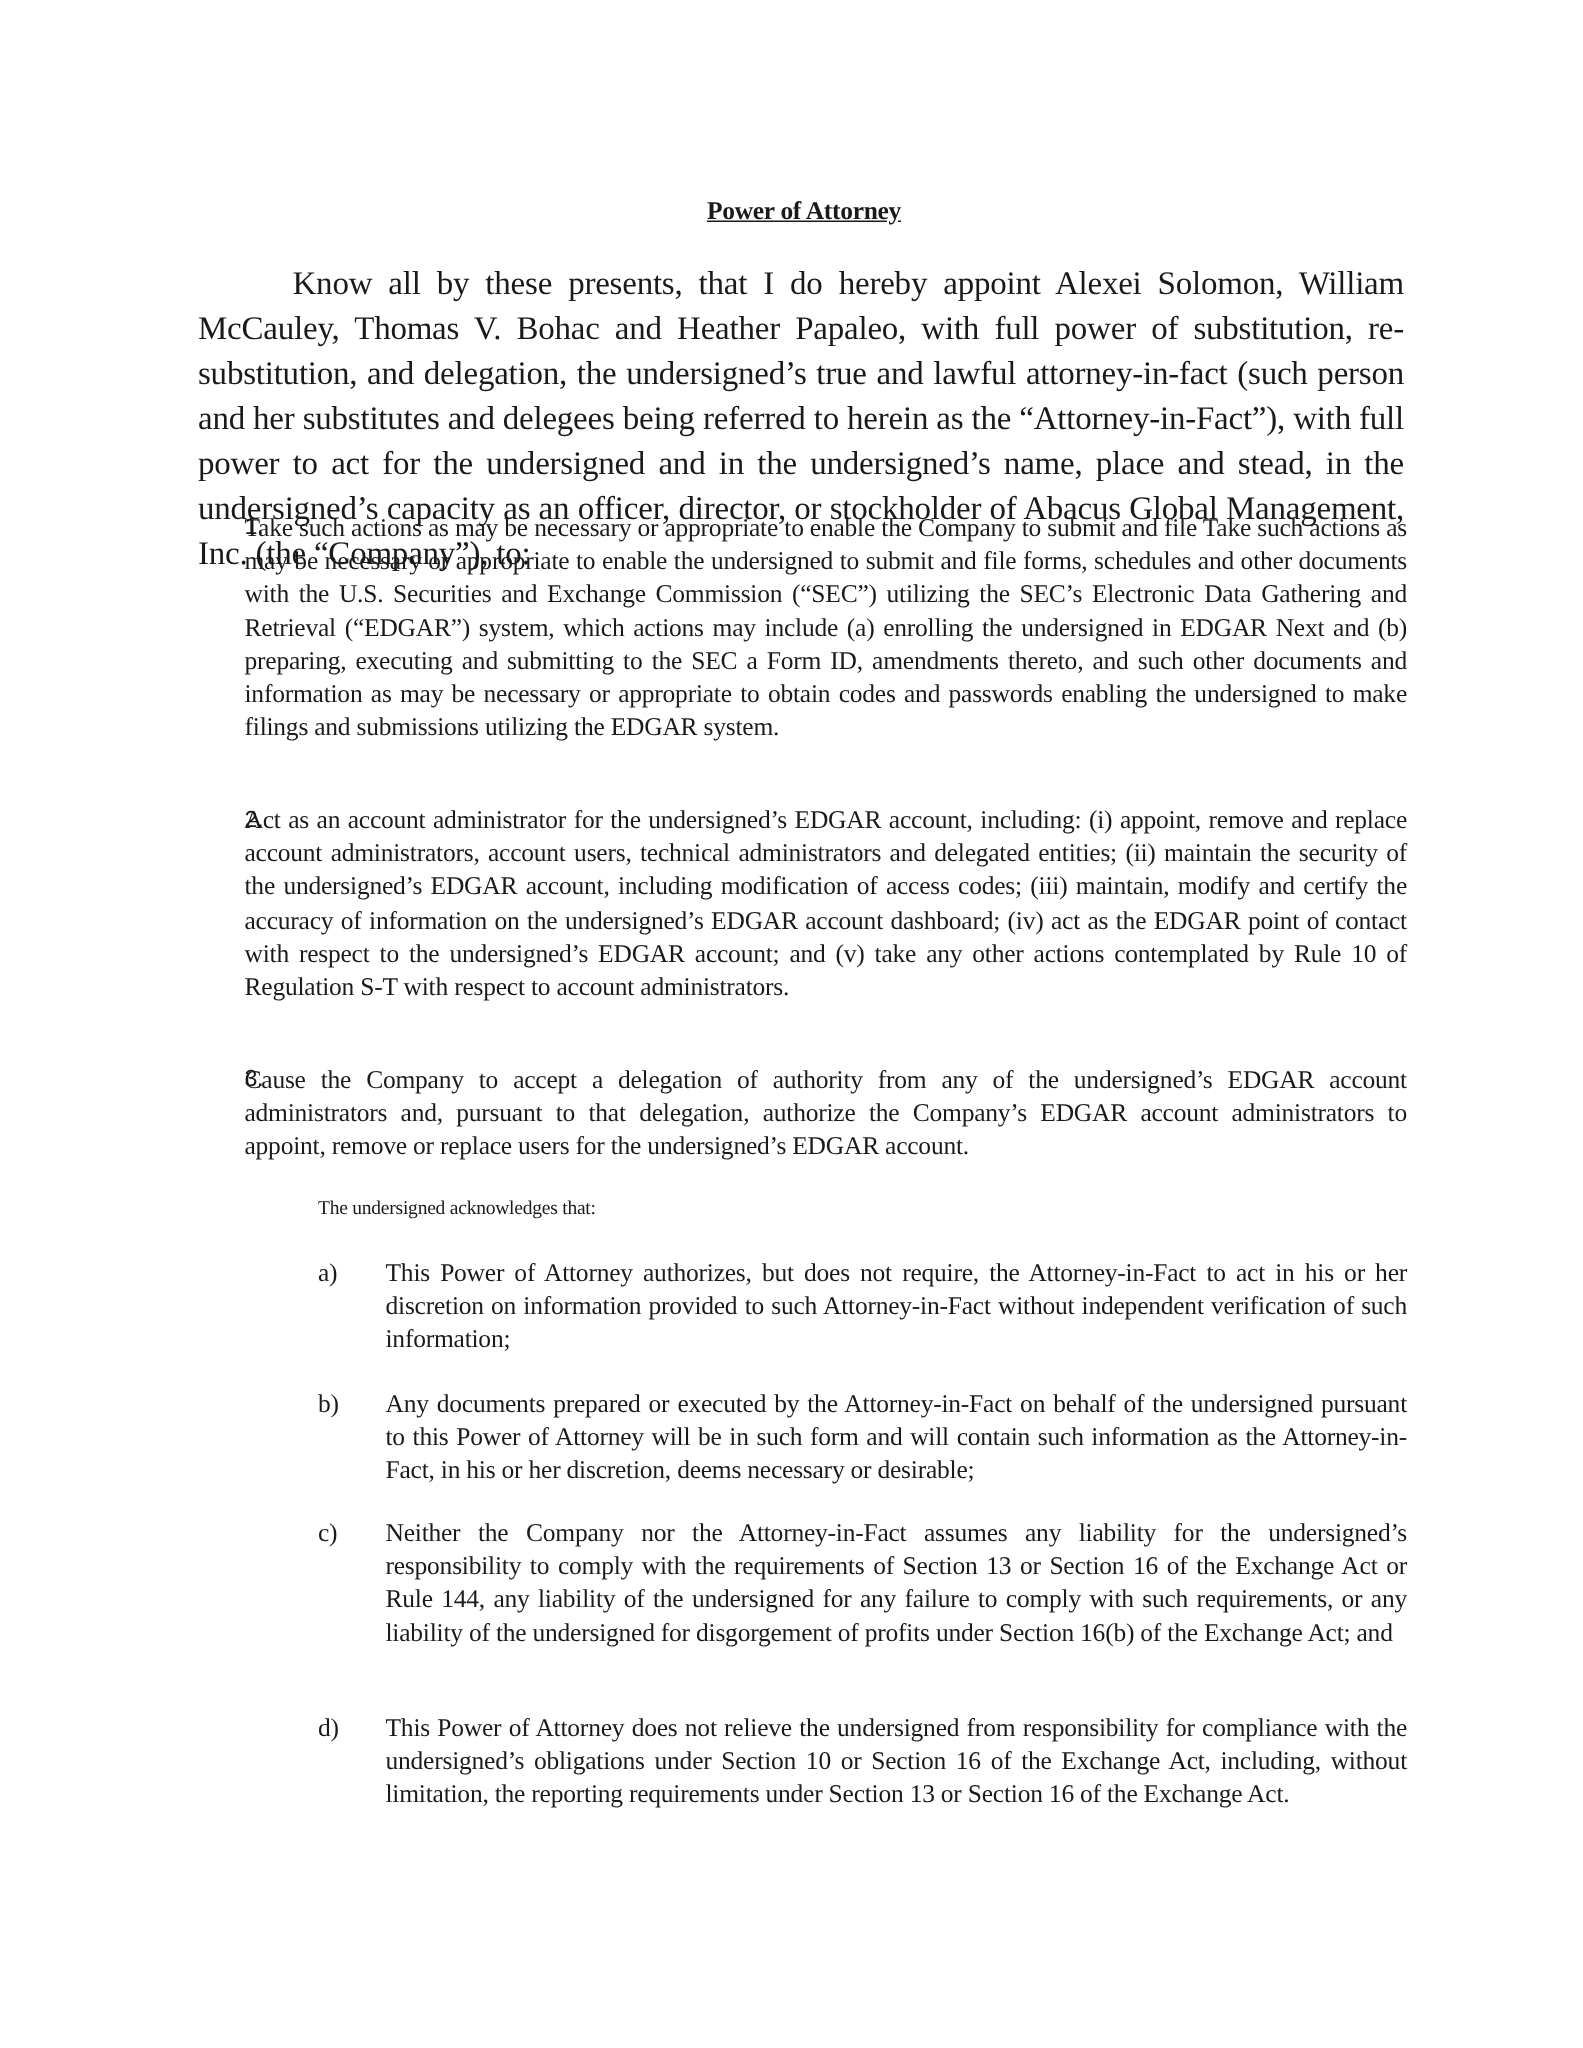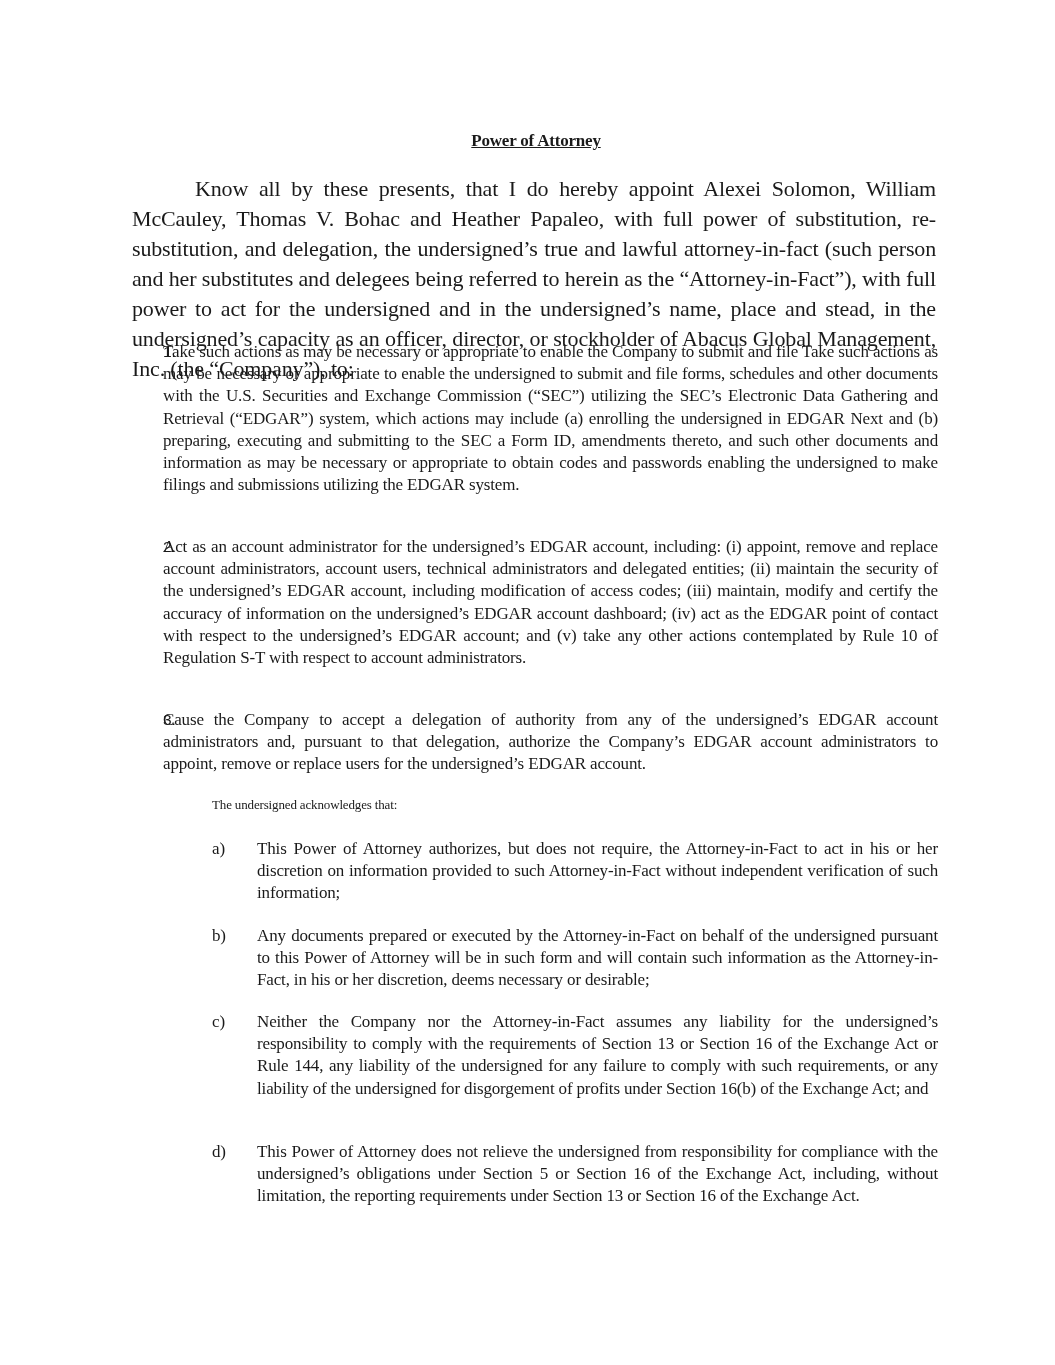--- a/index.html
+++ b/index.html
@@ -54,16 +54,16 @@
     <div class="body">Any documents prepared or executed by the Attorney-in-Fact on behalf of the undersigned pursuant to this Power of Attorney will be in such form and will contain such information as the Attorney-in-Fact, in his or her discretion, deems necessary or desirable;</div>
   </div>
 
   <div class="alpha-item" style="top:1011px;">
     <span class="marker">c)</span>
     <div class="body">Neither the Company nor the Attorney-in-Fact assumes any liability for the undersigned’s responsibility to comply with the requirements of Section 13 or Section 16 of the Exchange Act or Rule 144, any liability of the undersigned for any failure to comply with such requirements, or any liability of the undersigned for disgorgement of profits under Section 16(b) of the Exchange Act; and</div>
   </div>
 
   <div class="alpha-item" style="top:1141px;">
     <span class="marker">d)</span>
-    <div class="body">This Power of Attorney does not relieve the undersigned from responsibility for compliance with the undersigned’s obligations under Section 5 or Section 16 of the Exchange Act, including, without limitation, the reporting requirements under Section 13 or Section 16 of the Exchange Act.</div>
+    <div class="body">This Power of Attorney does not relieve the undersigned from responsibility for compliance with the undersigned’s obligations under Section 10 or Section 16 of the Exchange Act, including, without limitation, the reporting requirements under Section 13 or Section 16 of the Exchange Act.</div>
   </div>
 
 </div>
 
 </body></html>

